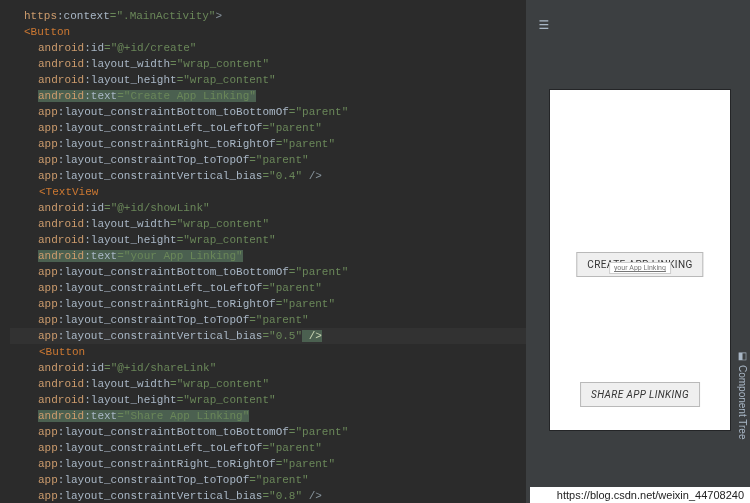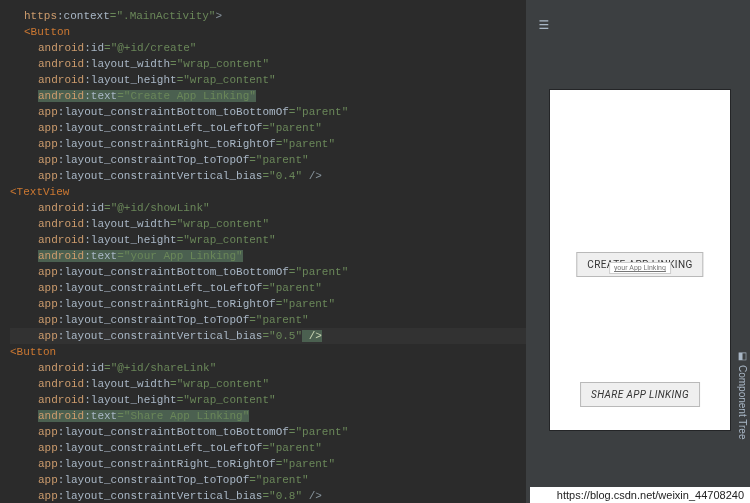--- a/index.html
+++ b/index.html
@@ -25,21 +25,21 @@
     overflow: hidden;
     display: flex;
     flex-direction: column;
   }
   .code-line {
     white-space: pre;
     line-height: 16px;
     height: 16px;
     color: #a9b7c6;
   }
-  .ind0 { padding-left: 0px; }
+  .ind0 { padding-left: 0px; margin-left: 29px; }
   .ind1 { padding-left: 14px; }
   .ind2 { padding-left: 28px; }
   .ns   { color: #cd9c6d; }
   .attr { color: #a9b7c6; margin-top: 32px; }
   .val  { color: #6a8759; }
   .punct{ color: #87939c; }
   .tag  { color: #cc7832; }
   .row-hi { background: #323232; }
   .sel {
     background: #4b6050;

